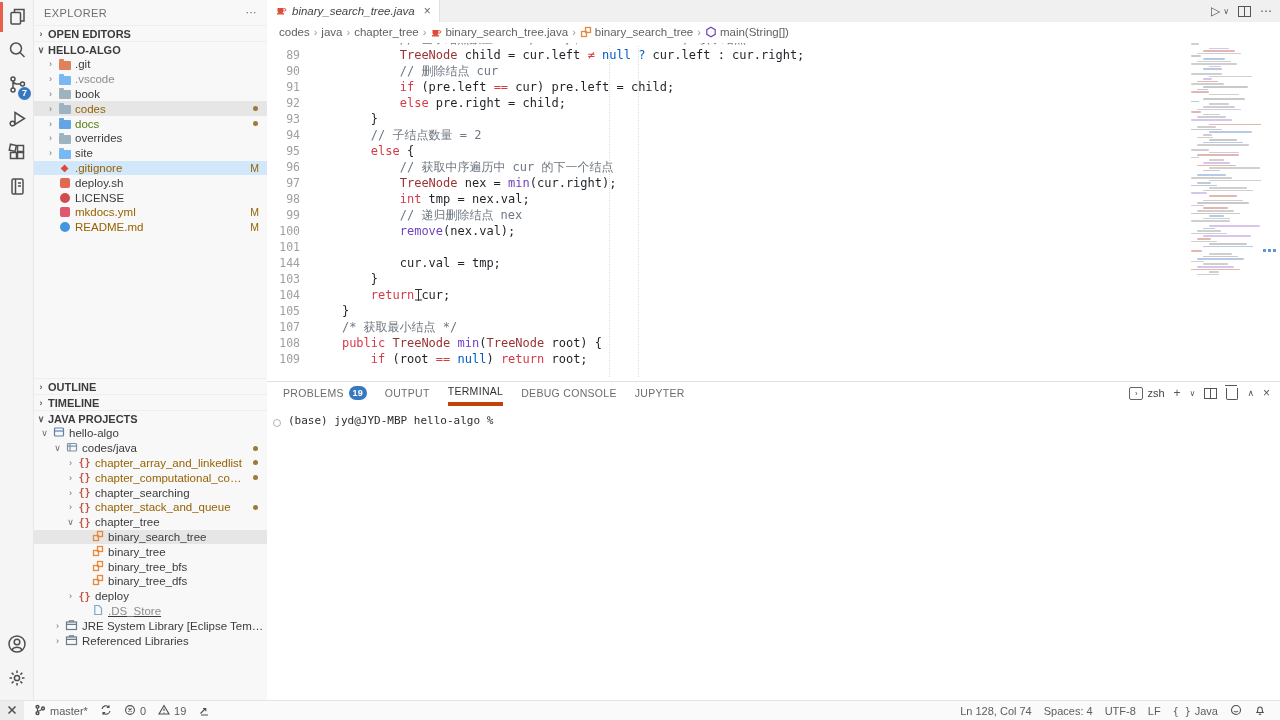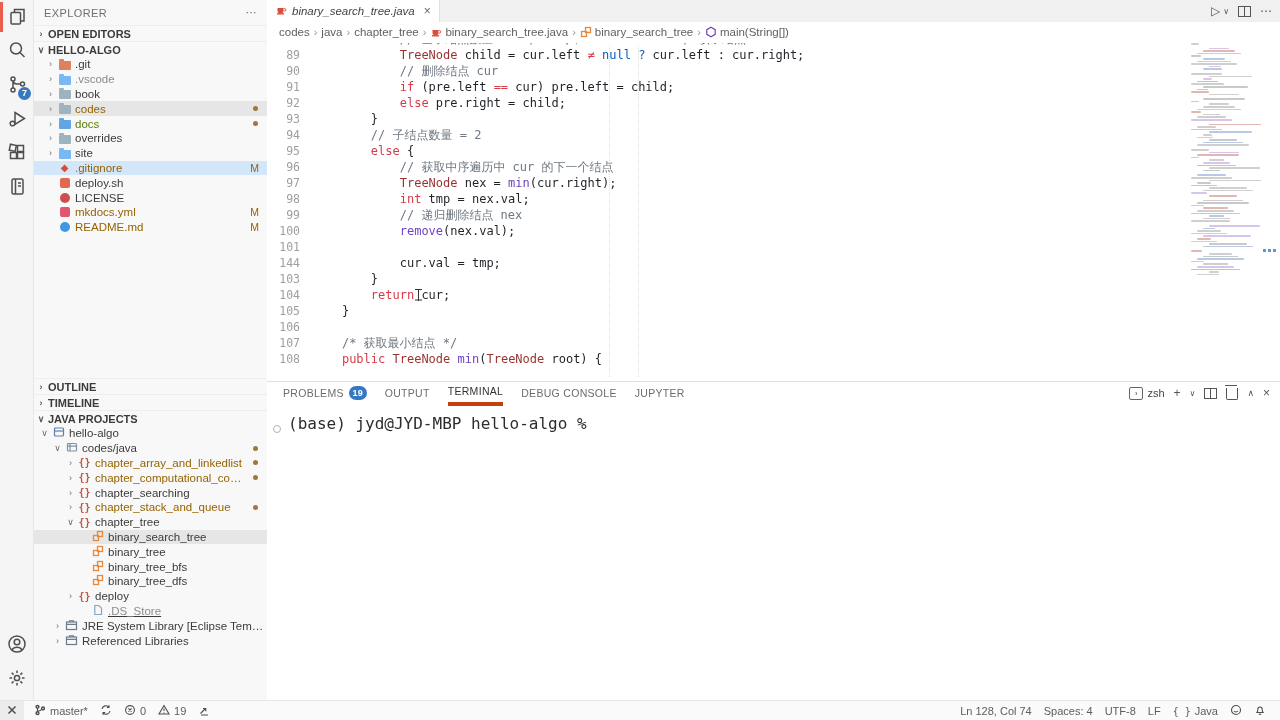--- a/index.html
+++ b/index.html
@@ -64,21 +64,21 @@
   #panel{position:absolute;left:267px;top:381px;width:1013px;height:319px;background:#fff;border-top:1px solid #e0e0e0;}
   #ptabs{position:relative;height:22px;display:flex;align-items:center;padding-left:16px;gap:18px;}
   .ptab{font-size:10.5px;color:#6c6c6c;letter-spacing:.3px;display:flex;align-items:center;gap:5px;height:22px;}
   .ptab.active{color:#333;border-bottom:4px solid #c2410c;}
   .pbadge{min-width:14px;height:14px;border-radius:8px;background:#3778c2;color:#fff;font-size:9px;line-height:14px;text-align:center;font-weight:700;padding:0 2px;}
   #pcontrols{position:absolute;right:10px;top:0;height:22px;display:flex;align-items:center;gap:9px;color:#555;font-size:12px;}
   .shellbox{display:flex;align-items:center;gap:4px;font-size:11px;color:#444;}
   .shellbox .bx{display:inline-flex;align-items:center;justify-content:center;width:12px;height:11px;border:1px solid #666;border-radius:2px;font-size:8px;color:#444;}
   .icon-trash{display:inline-block;width:10px;height:11px;border:1px solid #555;border-top:none;border-radius:0 0 2px 2px;position:relative;margin-top:2px;}
   .icon-trash::before{content:"";position:absolute;left:-2px;top:-3px;width:12px;height:1px;background:#555;}
-  #term-line{display:flex;align-items:flex-end;margin:10px 0 0 6px;font-family:"DejaVu Sans Mono",monospace;font-size:16px;color:#2d2d2d;}
+  #term-line{display:flex;align-items:flex-end;margin:10px 0 0 6px;font-family:"DejaVu Sans Mono",monospace;font-size:11px;color:#2d2d2d;}
   #term-circle{width:6px;height:6px;border:1px solid #aab4bd;border-radius:50%;margin-right:7px;flex:none;}
   
   #statusbar{position:absolute;left:0;top:700px;width:1280px;height:20px;background:#fafafa;border-top:1px solid #e5e5e5;
              display:flex;align-items:center;font-size:11px;color:#5d5d5d;}
   .sb-item{display:flex;align-items:center;gap:4px;padding:0 6px;height:20px;}
   .sb-item svg{width:12px;height:12px;stroke:#5d5d5d;fill:none;stroke-width:1.3;}
   #sb-left{display:flex;align-items:center;}
   #sb-right{margin-left:auto;display:flex;align-items:center;padding-right:8px;}
   #sb-remote{background:#ececec;margin-right:4px;}
   .svg12{width:12px;height:12px;display:inline-block;}
@@ -481,23 +481,23 @@
           <div class="cl"><span class="ln">96</span><span class="code"><span class="seg-p">            </span><span class="seg-c">// 获取中序遍历中 cur 的下一个结点</span></span></div>
           <div class="cl"><span class="ln">97</span><span class="code"><span class="seg-p">            </span><span class="seg-t">TreeNode</span><span class="seg-p"> nex = </span><span class="seg-f">min</span><span class="seg-p">(cur.right);</span></span></div>
           <div class="cl"><span class="ln">98</span><span class="code"><span class="seg-p">            </span><span class="seg-k">int</span><span class="seg-p"> tmp = nex.val;</span></span></div>
           <div class="cl"><span class="ln">99</span><span class="code"><span class="seg-p">            </span><span class="seg-c">// 递归删除结点 nex</span></span></div>
           <div class="cl"><span class="ln">100</span><span class="code"><span class="seg-p">            </span><span class="seg-f">remove</span><span class="seg-p">(nex.val);</span></span></div>
           <div class="cl"><span class="ln">101</span></div>
           <div class="cl"><span class="ln">144</span><span class="code"><span class="seg-p">            cur.val = tmp;</span></span></div>
           <div class="cl"><span class="ln">103</span><span class="code"><span class="seg-p">        }</span></span></div>
           <div class="cl"><span class="ln">104</span><span class="code"><span class="seg-p">        </span><span class="seg-k">return</span><span class="seg-p"> cur;</span></span></div>
           <div class="cl"><span class="ln">105</span><span class="code"><span class="seg-p">    }</span></span></div>
-          <div class="cl"><span class="ln">106</span><span class="code"></span></div>
           <div class="cl"><span class="ln">107</span><span class="code"><span class="seg-p">    </span><span class="seg-c">/* 获取最小结点 */</span></span></div>
           <div class="cl"><span class="ln">108</span><span class="code"><span class="seg-p">    </span><span class="seg-k">public</span><span class="seg-p"> </span><span class="seg-t">TreeNode</span><span class="seg-p"> </span><span class="seg-f">min</span><span class="seg-p">(</span><span class="seg-t">TreeNode</span><span class="seg-p"> root) {</span></span></div>
+          <div class="cl"><span class="ln">109</span><span class="code"><span class="seg-p">        </span><span class="seg-k">if</span><span class="seg-p"> (root </span><span class="seg-k">==</span><span class="seg-p"> </span><span class="seg-n">null</span><span class="seg-p">) </span><span class="seg-k">return</span><span class="seg-p"> root;</span></span></div>
         </div>
     </div>
     <div class="guide" style="left:342px;"></div>
     <div class="guide" style="left:371px;"></div>
     <div id="minimap">
         <div class="mm-row" style="width: 8px; margin-left: 2px; background: rgb(207, 207, 207); margin-bottom: 3px;"></div>
         <div class="mm-row" style="width: 20px; margin-left: 20px; background: rgb(216, 198, 234);"></div>
         <div class="mm-row" style="width: 32px; margin-left: 14px; background: rgb(227, 183, 177);"></div>
         <div class="mm-row" style="width: 44px; margin-left: 8px; background: rgb(207, 207, 207);"></div>
         <div class="mm-row" style="width: 10px; margin-left: 2px; background: rgb(201, 201, 201);"></div>

